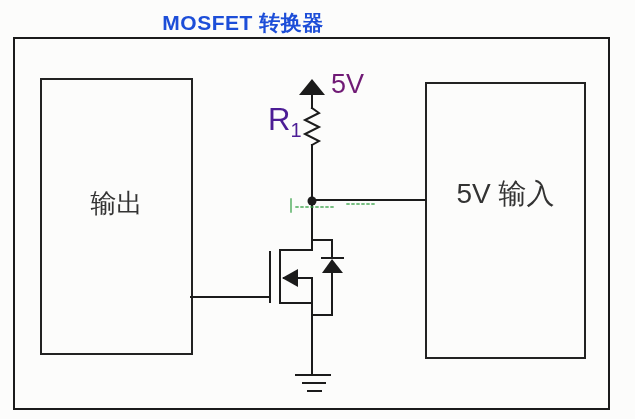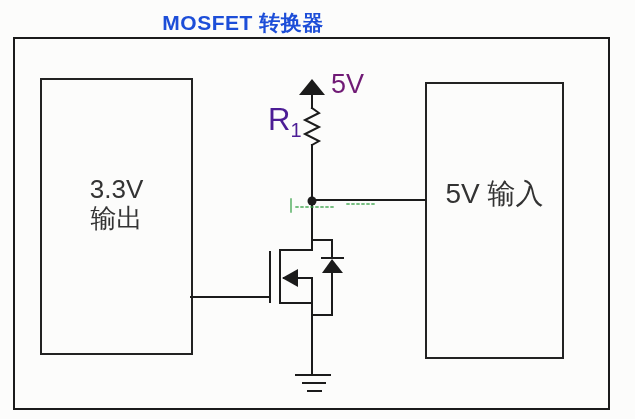--- a/index.html
+++ b/index.html
@@ -21,21 +21,21 @@
   .block {
     position:absolute; border:2px solid #222; box-sizing:border-box;
     display:flex; flex-direction:column; align-items:center; justify-content:center;
     color:#333; text-align:center; background:#fcfcfb;
   }
   .block-left {
     left:40px; top:78px; width:153px; height:277px;
     font-size:26px; line-height:29px; padding-bottom:26px;
   }
   .block-right {
-    left:425px; top:82px; width:139px; height:277px;
+    left:425px; top:82px; width:161px; height:277px;
     font-size:28px; padding-bottom:54px;
   }
   .label-5v {
     position:absolute; left:331px; top:69px; font-size:27px; color:#701a75;
     white-space:nowrap;
   }
   .label-r1 {
     position:absolute; left:256px; top:102px; font-size:31px; color:#4c1d95;margin-left:12px;
   }
   .label-r1 sub { font-size:20px; line-height:0; }
@@ -45,21 +45,20 @@
 </head>
 <body>
 
 <div class="canvas">
 
   <div class="title">MOSFET 转换器</div>
 
   <div class="frame"></div>
 
   <div class="block block-left">
-    <div>3.3V</div>
     <div>输出</div>
   </div>
 
   <div class="block block-right">
     <div>5V 输入</div>
   </div>
 
   <div class="label-5v">5V</div>
   <div class="label-r1"><span>R</span><sub>1</sub></div>
 

